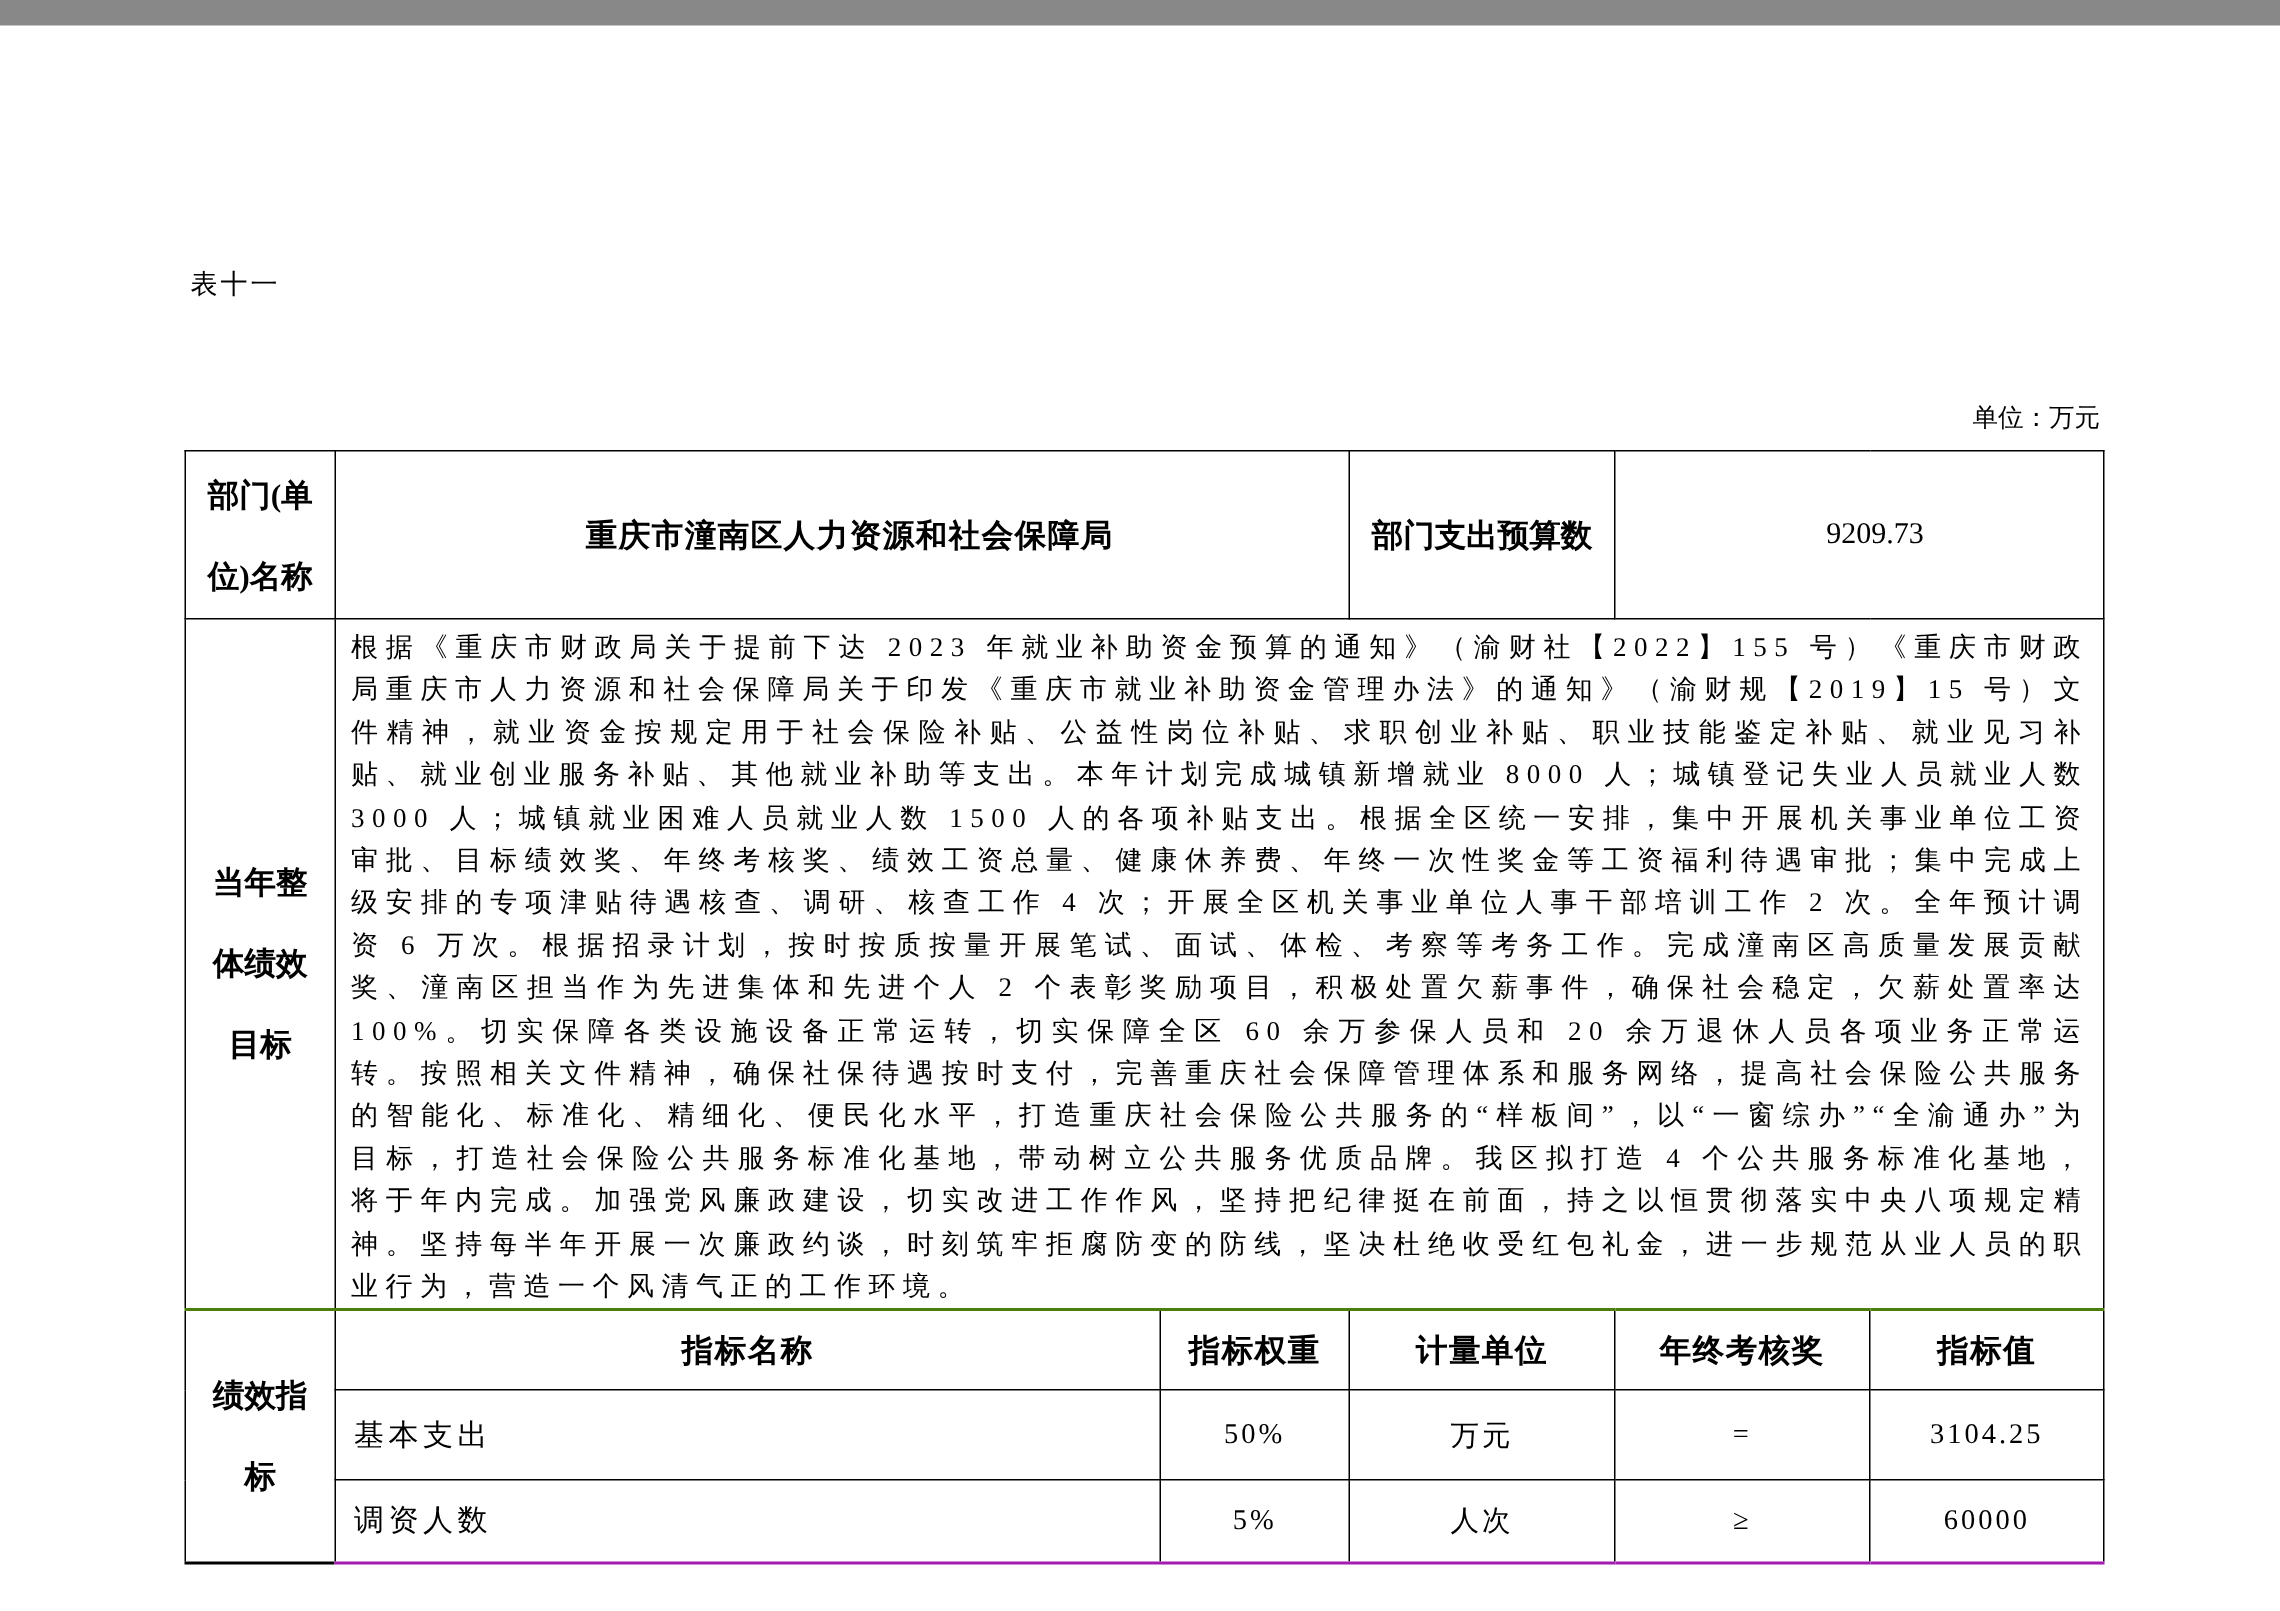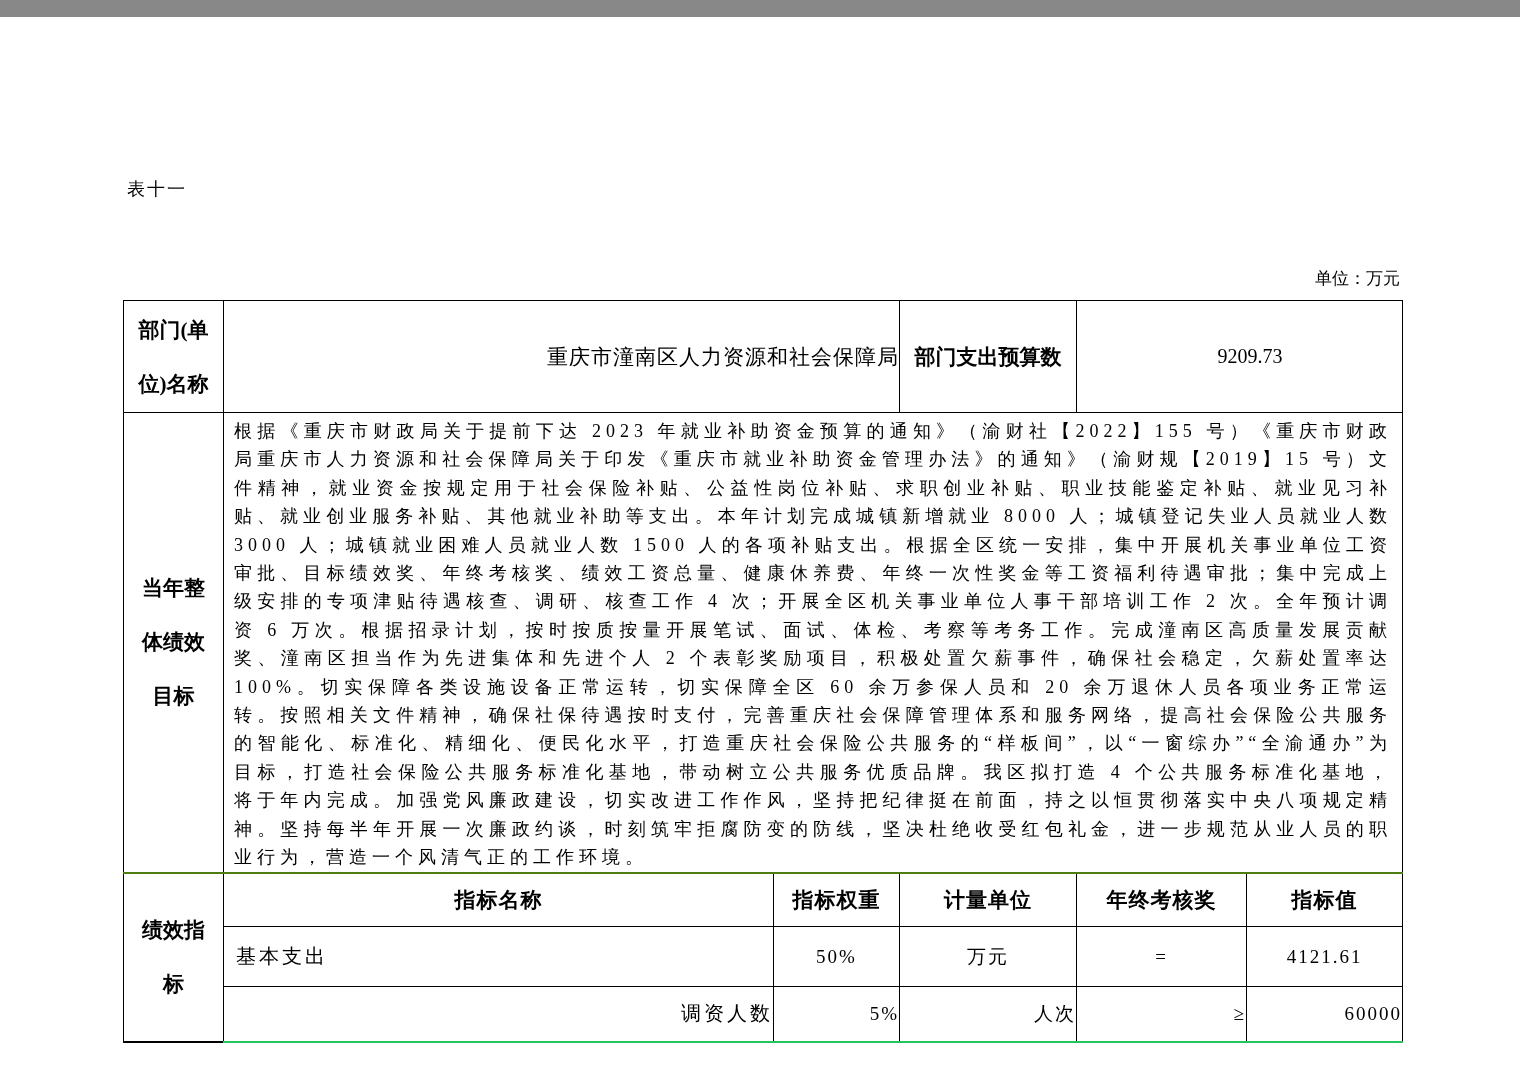--- a/index.html
+++ b/index.html
@@ -40,32 +40,32 @@
     border:1px solid #000;
     vertical-align:middle;
     overflow:hidden;
   }
   tr.info-row { height:112px; }
   tr.goal-row { height:368px; }
   tr.head-row { height:54px; }
   tr.ind-row-1 { height:60px; }
   tr.ind-row-2 { height:55px; }
   tr.head-row td { border-top:2px solid #4d7c0f; }
-  tr.ind-row-2 td { border-bottom:2px solid #22c55e;text-align:right; }
+  tr.ind-row-2 td { border-bottom:2px solid #a21caf; }
 
   .label-cell {
     text-align:center;
     font-weight:bold;
     font-size:21px;
   }
   .label-cell .lbl-line { display:block; line-height:54px; }
 
   .dept-name-cell {
-    font-weight:normal; font-size:21px;
-    text-align:right; padding-left:10px;
+    font-weight:bold; font-size:21px;
+    text-align:center; padding-left:10px;
     letter-spacing:1px;
   }
   .budget-label-cell {
     font-weight:bold; font-size:21px;
     text-align:center;
   }
   .num-cell {
     text-align:center;
     font-size:20px;
     padding-left:21px;
@@ -146,21 +146,21 @@
       <td class="head-cell">计量单位</td>
       <td class="head-cell">年终考核奖</td>
       <td class="head-cell">指标值</td>
     </tr>
 
     <tr class="ind-row-1">
       <td class="ind-name-cell">基本支出</td>
       <td class="ind-center-cell">50%</td>
       <td class="ind-center-cell">万元</td>
       <td class="ind-center-cell">=</td>
-      <td class="ind-center-cell">4121.61</td>
+      <td class="ind-center-cell">3104.25</td>
     </tr>
 
     <tr class="ind-row-2">
       <td class="ind-name-cell">调资人数</td>
       <td class="ind-center-cell">5%</td>
       <td class="ind-center-cell">人次</td>
       <td class="ind-center-cell">≥</td>
       <td class="ind-center-cell">60000</td>
     </tr>
   </tbody>

